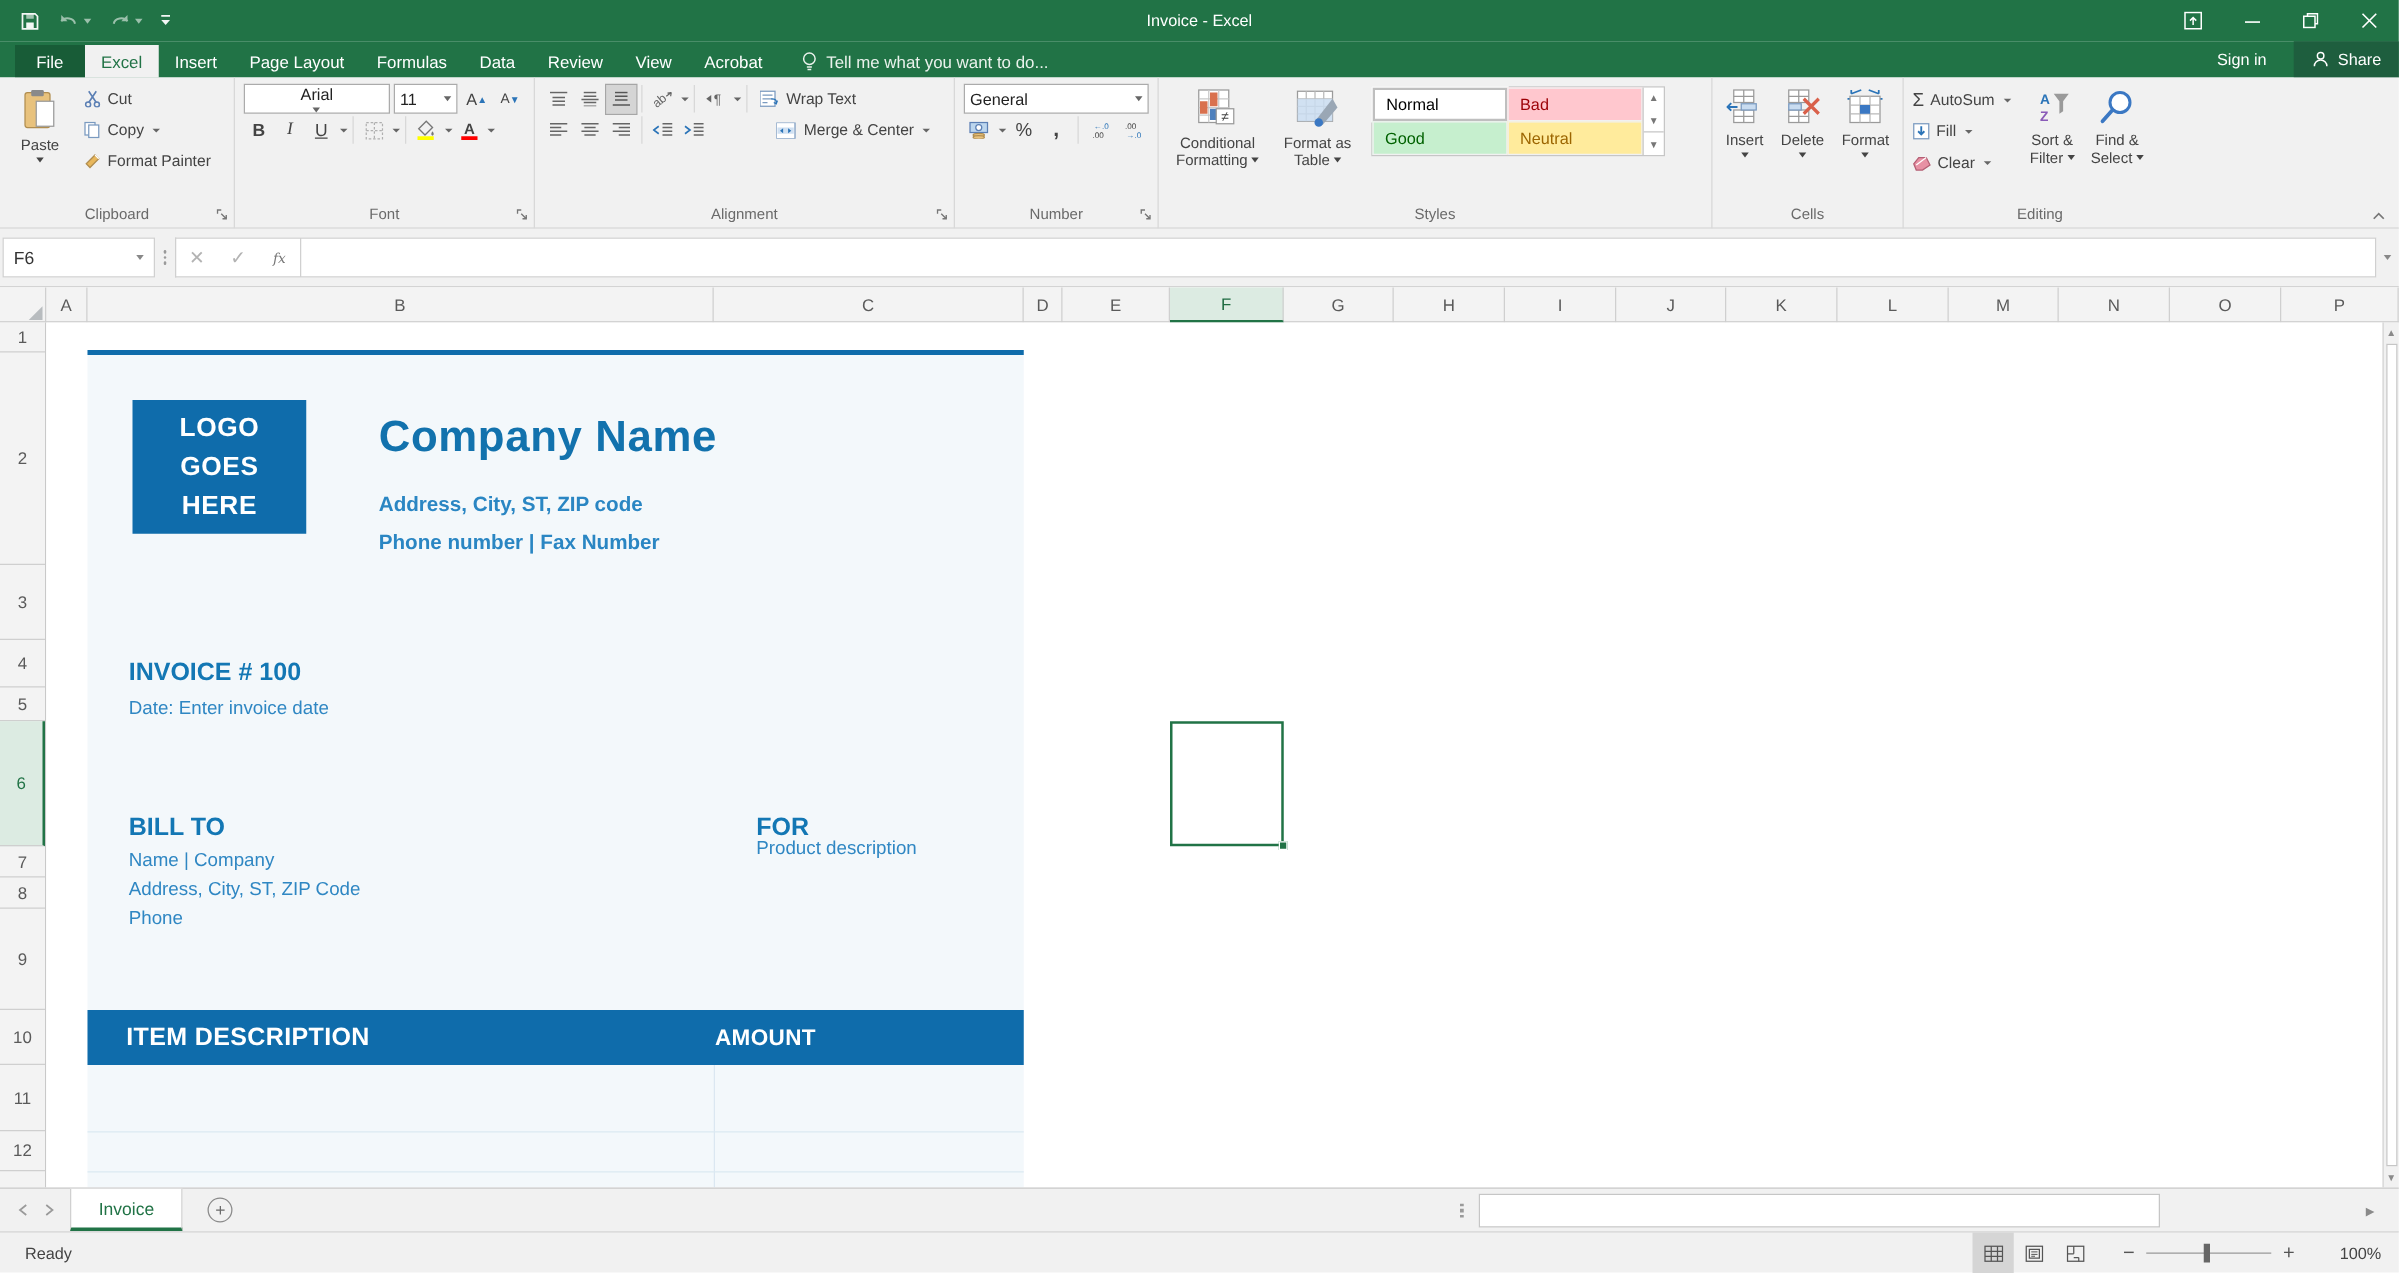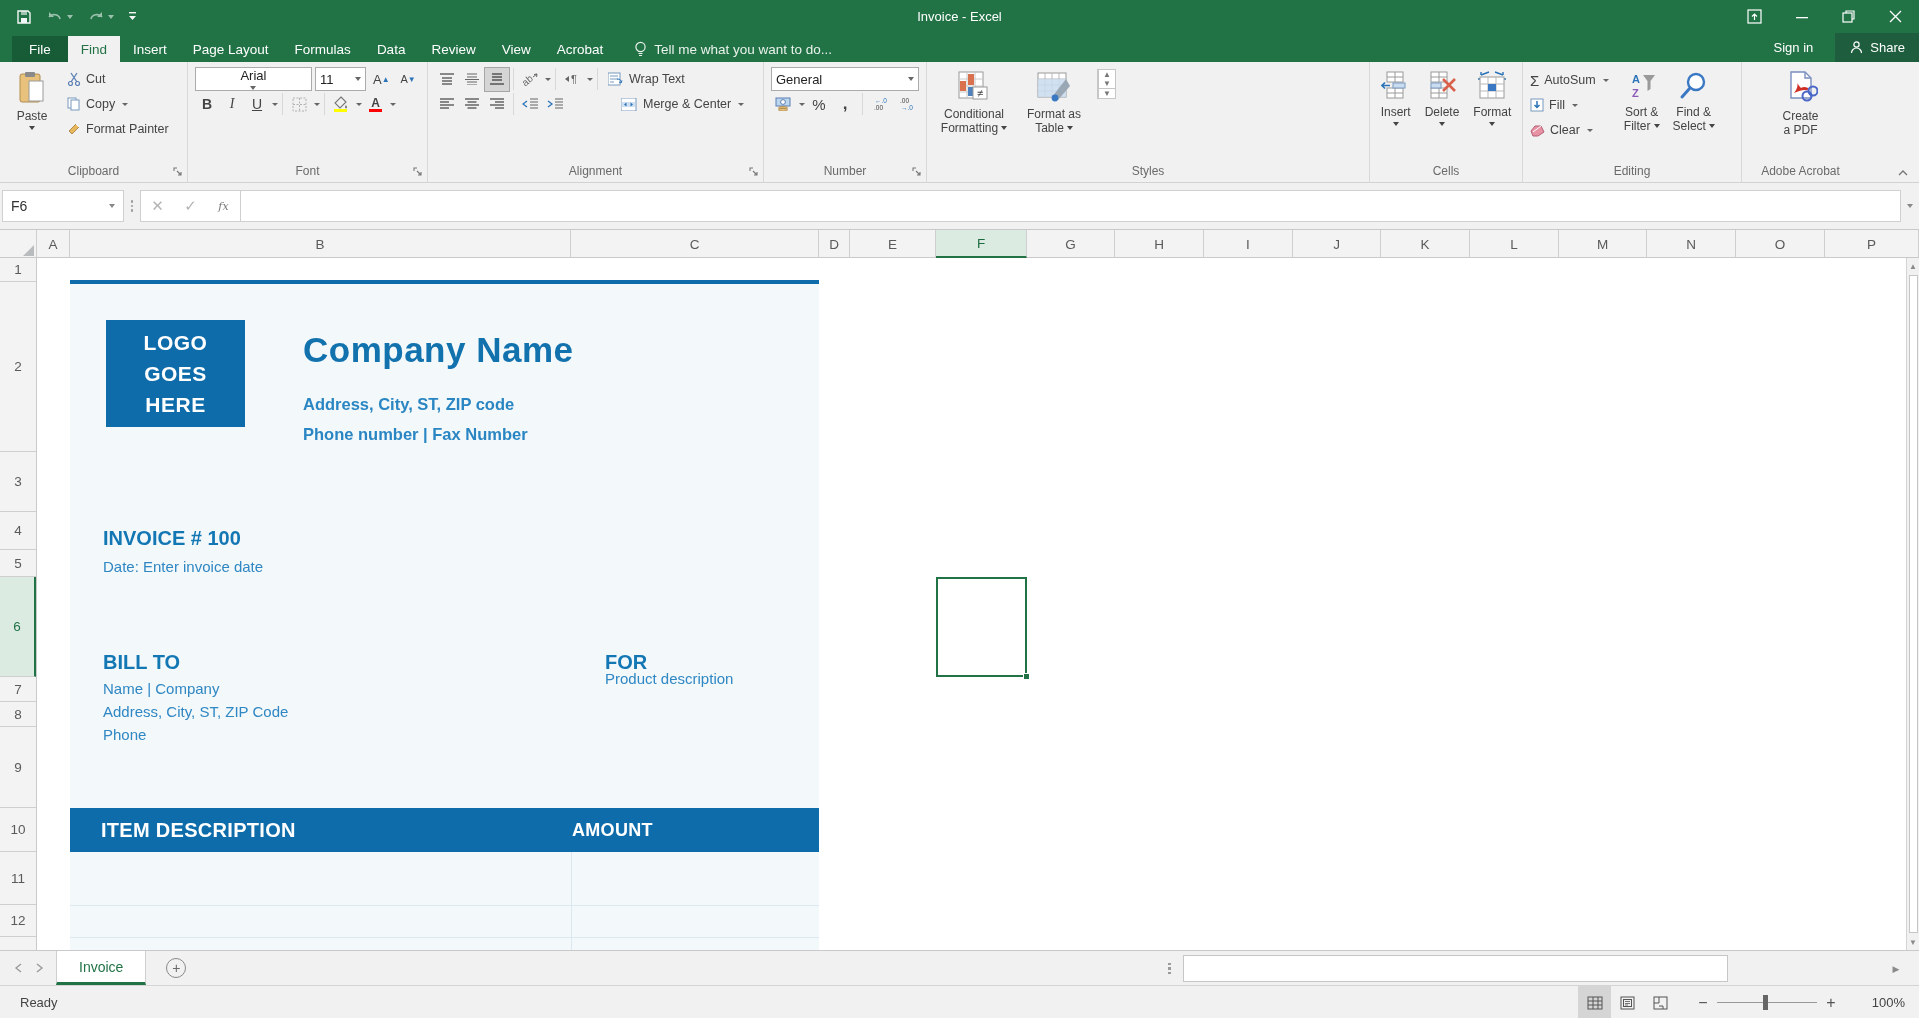--- a/index.html
+++ b/index.html
@@ -192,21 +192,21 @@
     <span class="winbtn">
       <svg width="13" height="13" viewBox="0 0 13 13">
           <path d="M1 1 L12 12 M12 1 L1 12" stroke="#fff" stroke-width="1.3"></path>
         </svg>
     </span>
   </div>
 </div>
 
 <div class="tabrow">
   <span class="rtab file" style="margin-left:12px;">File</span>
-  <span class="rtab active">Find</span>
+  <span class="rtab active">Excel</span>
   <span class="rtab">Insert</span>
   <span class="rtab">Page Layout</span>
   <span class="rtab">Formulas</span>
   <span class="rtab">Data</span>
   <span class="rtab">Review</span>
   <span class="rtab">View</span>
   <span class="rtab">Acrobat</span>
   <span class="tellme">
     <svg width="13" height="17" viewBox="0 0 13 17">
         <circle cx="6.5" cy="6" r="4.6" fill="none" stroke="#eaf2ec" stroke-width="1.2"></circle>
@@ -511,20 +511,30 @@
               <circle cx="19" cy="27" r="3.4" fill="#3b78c3"></circle>
             </svg>
         </span>
         <span>Format as</span>
         <span style="display:flex;align-items:center;gap:3px;">
             <span>Table</span>
             <span class="caret ac"></span>
           </span>
       </div>
       <div class="galleryframe" style="margin-left:6px;margin-top:2px;">
+        <div>
+          <div style="display:flex;">
+            <span class="gcell normal">Normal</span>
+            <span class="gcell bad">Bad</span>
+          </div>
+          <div style="display:flex;">
+            <span class="gcell good">Good</span>
+            <span class="gcell neutral">Neutral</span>
+          </div>
+        </div>
         <div class="gscroll">
           <div>▲</div>
           <div>▼</div>
           <div style="border-top:1px solid #c6c6c6;">▼</div>
         </div>
       </div>
     </div>
     <div class="rg-label">
       <span>Styles</span>
     </div>
@@ -630,40 +640,20 @@
             <span>Select</span>
             <span class="caret ac"></span>
           </span>
       </div>
     </div>
     <div class="rg-label">
         <span>Editing</span>
       </div>
   </div>
 
-  <div class="rgroup" style="width:118px;">
-    <div class="rg-body" style="justify-content:center;">
-      <div class="bigbtn" style="width:62px;">
-        <span class="ic">
-          <svg width="34" height="34" viewBox="0 0 34 34">
-              <path d="M7 1 h14 l6 6 v20 h-20 z" fill="#fff" stroke="#7a8fc0" stroke-width="1.4"></path>
-              <path d="M21 1 v6 h6" fill="none" stroke="#7a8fc0" stroke-width="1.4"></path>
-              <path d="M13 10 q2 6 -3 12 q7 -3 10 -3 q5 1 4 -2 q-4 -2 -7 0 q-4 -4 -4 -7 z" fill="#d02f26"></path>
-              <circle cx="23" cy="25" r="4.5" fill="none" stroke="#4a67c8" stroke-width="2"></circle>
-              <circle cx="29" cy="20" r="4.5" fill="none" stroke="#4a67c8" stroke-width="2"></circle>
-            </svg>
-        </span>
-        <span>Create</span>
-        <span>a PDF</span>
-      </div>
-    </div>
-    <div class="rg-label">
-        <span>Adobe Acrobat</span>
-      </div>
-  </div>
 
   <div style="flex:1;position:relative;">
     <span class="collapse-ribbon">
       <svg width="12" height="8" viewBox="0 0 12 8">
           <path d="M2 6 L6 2 L10 6" fill="none" stroke="#777" stroke-width="1.4"></path>
         </svg>
     </span>
   </div>
 </div>
 

